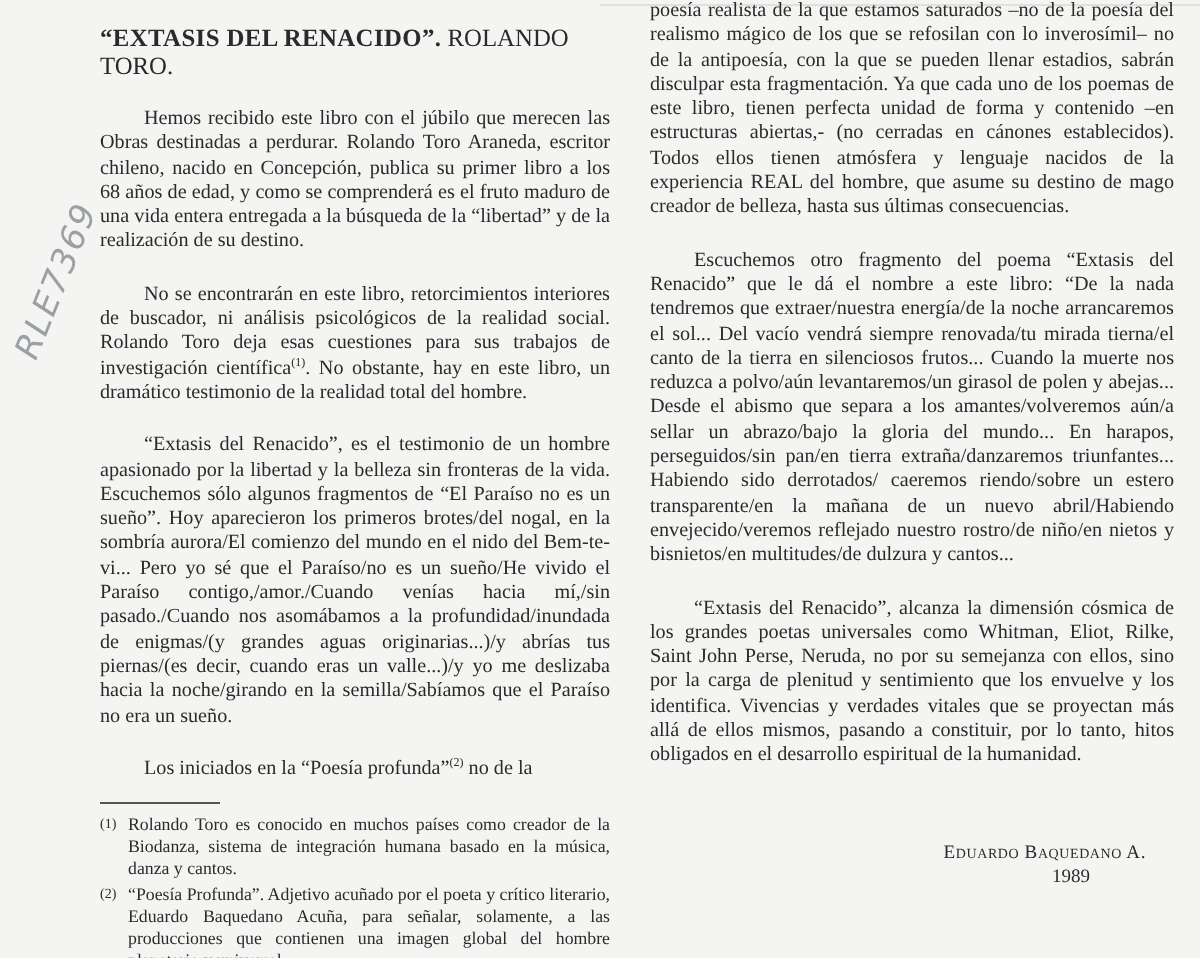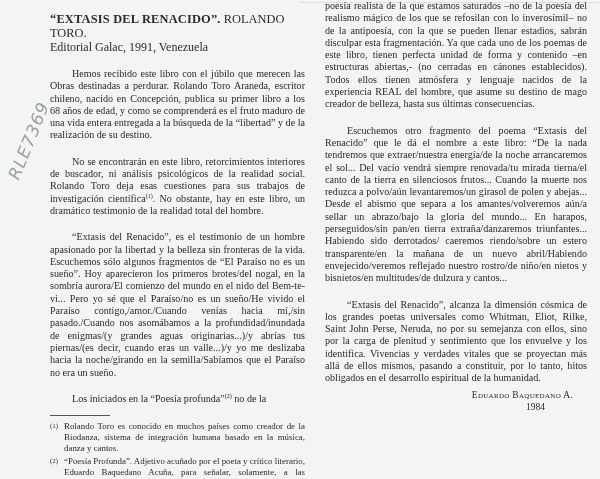--- a/index.html
+++ b/index.html
@@ -18,21 +18,21 @@
   .subtitle { font-size: 12px; line-height: 14px; margin: 0 0 9px 0; }
   p.body {
     font-size: 10.1px; line-height: 12.3px; margin: 0;
     text-align: justify; text-indent: 0;
   }
   p.body.ind { text-indent: 22px; margin-top: 14px; }
   sup { font-size: 6px; line-height: 0; vertical-align: 4px; }
   .rule { width: 60px; border-top: 1px solid #555; margin: 10px 0 5px 0; }
   .fn { font-size: 8.9px; line-height: 11px; text-align: justify; position: relative; padding-left: 14px; margin: 0 0 2px 0; }
   .fn .mk { position: absolute; left: 0; top: 0; font-size: 7px; }
-  .sig { text-align: right; font-size: 9.5px; line-height: 12px; margin-top: 4px; padding-right: 14px; font-variant: small-caps; letter-spacing: 0.3px; }
+  .sig { text-align: right; font-size: 9.5px; line-height: 12px; margin-top: 36px; padding-right: 14px; font-variant: small-caps; letter-spacing: 0.3px; }
   .sig-year { text-align: right; font-size: 9.5px; line-height: 12px; padding-right: 42px; }
   .margin-note {
     position: absolute; left: 4px; top: 175px;
     transform: rotate(-68deg); transform-origin: left top;
     font-family: "DejaVu Sans", sans-serif; font-size: 17px;
     color: #9aa0a4; letter-spacing: 1px; font-style: italic;
   }
   .topline { position: absolute; left: 300px; top: 2px; width: 300px; border-top: 1px solid #e0e0de; }
 </style>
 </head>
@@ -41,21 +41,20 @@
 <div class="page">
   <div class="topline"></div>
 
   <div class="margin-note">RLE7369</div>
 
   <div class="col-left">
     <p class="title">
       <b>“EXTASIS DEL RENACIDO”.</b>
       <span>ROLANDO TORO.</span>
     </p>
-    <p class="subtitle">Editorial Galac, 1991, Venezuela</p>
 
     <p class="body ind">Hemos recibido este libro con el júbilo que merecen las Obras destinadas a perdurar. Rolando Toro Araneda, escritor chileno, nacido en Concepción, publica su primer libro a los 68 años de edad, y como se comprenderá es el fruto maduro de una vida entera entregada a la búsqueda de la “libertad” y de la realización de su destino.</p>
     <p class="body ind"><span>No se encontrarán en este libro, retorcimientos interiores de buscador, ni análisis psicológicos de la realidad social. Rolando Toro deja esas cuestiones para sus trabajos de investigación científica</span><sup>(1)</sup><span>. No obstante, hay en este libro, un dramático testimonio de la realidad total del hombre.</span></p>
     <p class="body ind">“Extasis del Renacido”, es el testimonio de un hombre apasionado por la libertad y la belleza sin fronteras de la vida. Escuchemos sólo algunos fragmentos de “El Paraíso no es un sueño”. Hoy aparecieron los primeros brotes/del nogal, en la sombría aurora/El comienzo del mundo en el nido del Bem-te-vi... Pero yo sé que el Paraíso/no es un sueño/He vivido el Paraíso contigo,/amor./Cuando venías hacia mí,/sin pasado./Cuando nos asomábamos a la profundidad/inundada de enigmas/(y grandes aguas originarias...)/y abrías tus piernas/(es decir, cuando eras un valle...)/y yo me deslizaba hacia la noche/girando en la semilla/Sabíamos que el Paraíso no era un sueño.</p>
     <p class="body ind"><span>Los iniciados en la “Poesía profunda”</span><sup>(2)</sup><span> no de la</span></p>
 
     <div class="rule"></div>
 
     <div class="fn">
       <span class="mk">(1)</span>
@@ -66,15 +65,15 @@
       <span>“Poesía Profunda”. Adjetivo acuñado por el poeta y crítico literario, Eduardo Baquedano Acuña, para señalar, solamente, a las producciones que contienen una imagen global del hombre planetario y universal.</span>
     </div>
   </div>
 
   <div class="col-right">
     <p class="body">poesía realista de la que estamos saturados –no de la poesía del realismo mágico de los que se refosilan con lo inverosímil– no de la antipoesía, con la que se pueden llenar estadios, sabrán disculpar esta fragmentación. Ya que cada uno de los poemas de este libro, tienen perfecta unidad de forma y contenido –en estructuras abiertas,- (no cerradas en cánones establecidos). Todos ellos tienen atmósfera y lenguaje nacidos de la experiencia REAL del hombre, que asume su destino de mago creador de belleza, hasta sus últimas consecuencias.</p>
     <p class="body ind">Escuchemos otro fragmento del poema “Extasis del Renacido” que le dá el nombre a este libro: “De la nada tendremos que extraer/nuestra energía/de la noche arrancaremos el sol... Del vacío vendrá siempre renovada/tu mirada tierna/el canto de la tierra en silenciosos frutos... Cuando la muerte nos reduzca a polvo/aún levantaremos/un girasol de polen y abejas... Desde el abismo que separa a los amantes/volveremos aún/a sellar un abrazo/bajo la gloria del mundo... En harapos, perseguidos/sin pan/en tierra extraña/danzaremos triunfantes... Habiendo sido derrotados/ caeremos riendo/sobre un estero transparente/en la mañana de un nuevo abril/Habiendo envejecido/veremos reflejado nuestro rostro/de niño/en nietos y bisnietos/en multitudes/de dulzura y cantos...</p>
     <p class="body ind">“Extasis del Renacido”, alcanza la dimensión cósmica de los grandes poetas universales como Whitman, Eliot, Rilke, Saint John Perse, Neruda, no por su semejanza con ellos, sino por la carga de plenitud y sentimiento que los envuelve y los identifica. Vivencias y verdades vitales que se proyectan más allá de ellos mismos, pasando a constituir, por lo tanto, hitos obligados en el desarrollo espiritual de la humanidad.</p>
 
     <div class="sig">Eduardo Baquedano A.</div>
-    <div class="sig-year">1984</div>
+    <div class="sig-year">1989</div>
   </div>
 </div>
 
 </body></html>

